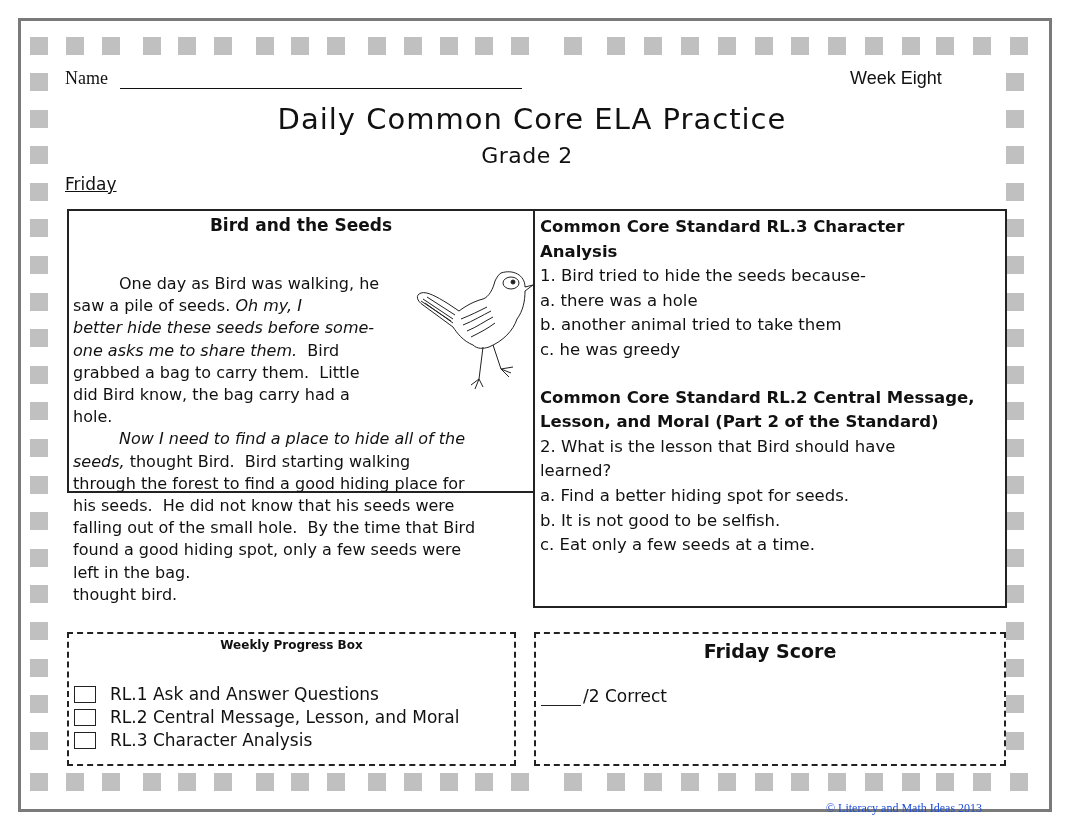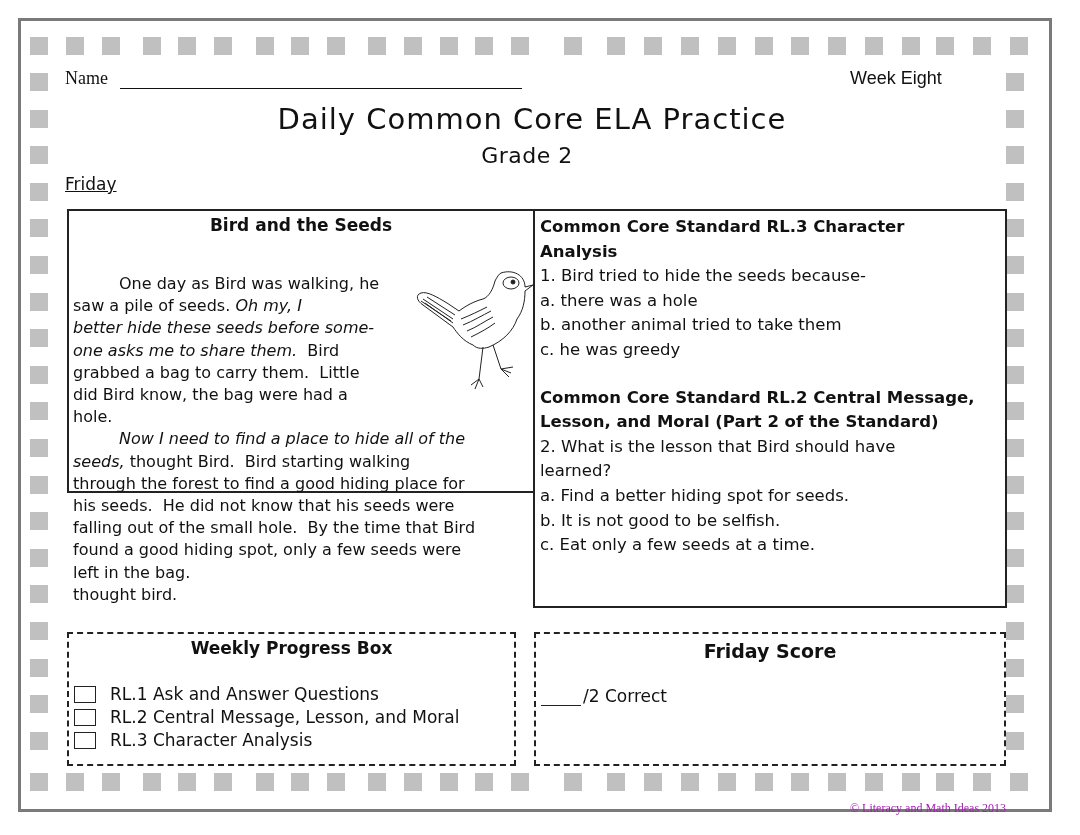--- a/index.html
+++ b/index.html
@@ -22,28 +22,28 @@
   .story-text .ln { display: block; white-space: nowrap; }
   .story-text .i { font-style: italic; }
   .indent { padding-left: 46px; }
   .bird { position: absolute; left: 344px; top: 50px; width: 120px; height: 130px; }
   .q-text { position: absolute; left: 5px; top: 4px; width: 462px; font-size: 16.5px; line-height: 24.6px; }
   .q-text .ln { display: block; white-space: nowrap; }
   .std { font-weight: bold; }
   .gap { height: 23px; }
   .progress-box { left: 67px; top: 632px; width: 449px; height: 134px; border: 2px dashed #222; box-sizing: border-box; }
   .score-box { left: 534px; top: 632px; width: 472px; height: 134px; border: 2px dashed #222; box-sizing: border-box; }
-  .pb-title { position: absolute; left: 0; width: 100%; top: 4px; text-align: center; font-weight: bold; font-size: 17px; }
+  .pb-title { position: absolute; left: 0; width: 100%; top: 4px; text-align: center; font-weight: bold; font-size: 12px; }
   .pb-sub { position: absolute; left: 5px; top: 27px; font-size: 17px; text-decoration: underline; white-space: nowrap; }
   .pb-item { position: absolute; left: 5px; font-size: 17px; white-space: nowrap; display: flex; align-items: center; }
   .cb { width: 22px; height: 17px; border: 1.5px solid #222; box-sizing: border-box; margin-right: 14px; display: inline-block; }
   .sb-title { position: absolute; left: 0; width: 100%; top: 6px; text-align: center; font-weight: bold; font-size: 19px; }
   .sb-line { position: absolute; left: 5px; top: 52px; font-size: 17px; white-space: nowrap; }
   .blank { display: inline-block; width: 40px; border-bottom: 1.5px solid #222; height: 16px; vertical-align: bottom; margin-right: 2px; }
-  .copyright { left: 850px; top: 801px; font-family: "Liberation Serif", serif; font-size: 12px; color: #a21caf; }
+  .copyright { left: 826px; top: 801px; font-family: "Liberation Serif", serif; font-size: 12px; color: #1d4ed8; }
 </style>
 </head>
 <body>
 
 <div class="frame"></div>
 <div id="squares">
     <div class="sq" style="left: 30px; top: 37px;"></div>
     <div class="sq" style="left: 66px; top: 37px;"></div>
     <div class="sq" style="left: 102px; top: 37px;"></div>
     <div class="sq" style="left: 143px; top: 37px;"></div>
@@ -145,21 +145,21 @@
 <div class="abs day">Friday</div>
 
 <div class="abs story-box">
   <div class="story-title">Bird and the Seeds</div>
   <div class="story-text" id="story-text">
       <span class="ln indent"><span style="white-space: pre;">One day as Bird was walking, he</span></span>
       <span class="ln"><span style="white-space: pre;">saw a pile of seeds. </span><span class="i" style="white-space: pre;">Oh my, I</span></span>
       <span class="ln"><span class="i" style="white-space: pre;">better hide these seeds before some-</span></span>
       <span class="ln"><span class="i" style="white-space: pre;">one asks me to share them.</span><span style="white-space: pre; text-align: right;">  Bird</span></span>
       <span class="ln"><span style="white-space: pre;">grabbed a bag to carry them.  Little</span></span>
-      <span class="ln"><span style="white-space: pre;">did Bird know, the bag were had a</span></span>
+      <span class="ln"><span style="white-space: pre;">did Bird know, the bag carry had a</span></span>
       <span class="ln"><span style="white-space: pre;">hole.</span></span>
       <span class="ln indent"><span class="i" style="white-space: pre;">Now I need to find a place to hide all of the</span></span>
       <span class="ln"><span class="i" style="white-space: pre;">seeds,</span><span style="white-space: pre;"> thought Bird.  Bird starting walking</span></span>
       <span class="ln"><span style="white-space: pre;">through the forest to find a good hiding place for</span></span>
       <span class="ln"><span style="white-space: pre;">his seeds.  He did not know that his seeds were</span></span>
       <span class="ln"><span style="white-space: pre;">falling out of the small hole.  By the time that Bird</span></span>
       <span class="ln"><span style="white-space: pre;">found a good hiding spot, only a few seeds were</span></span>
       <span class="ln"><span style="white-space: pre;">left in the bag.</span></span>
       <span class="ln"><span style="white-space: pre;">thought bird.</span></span>
     </div>

